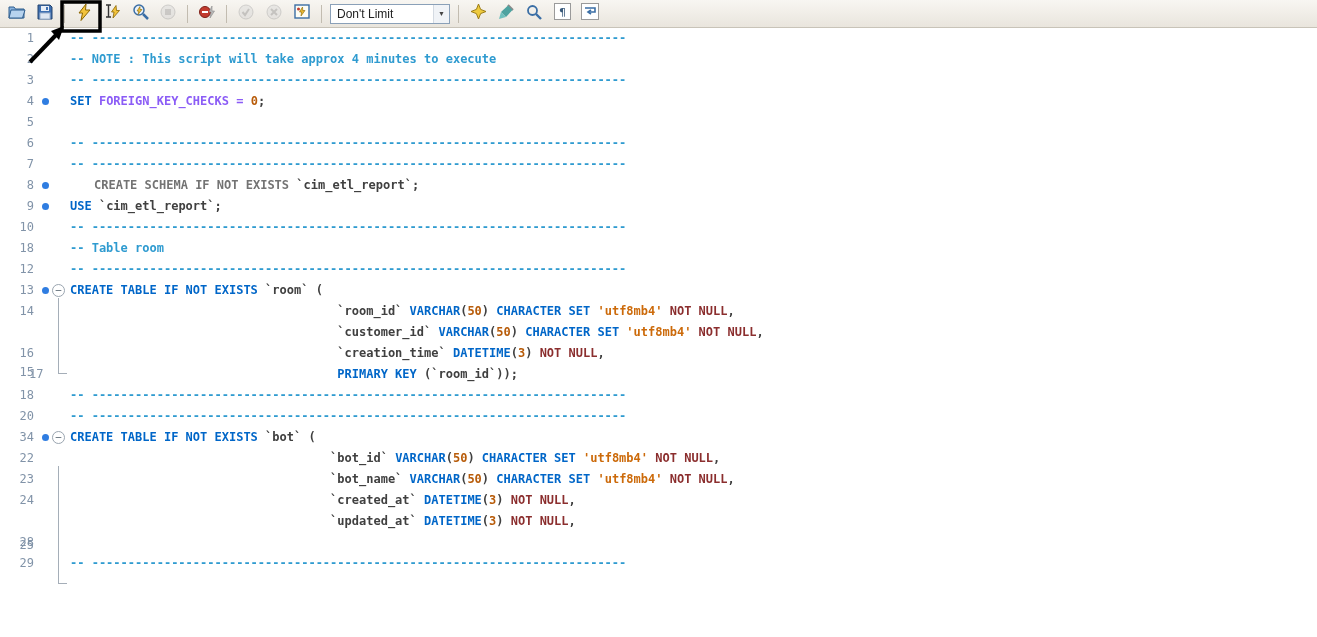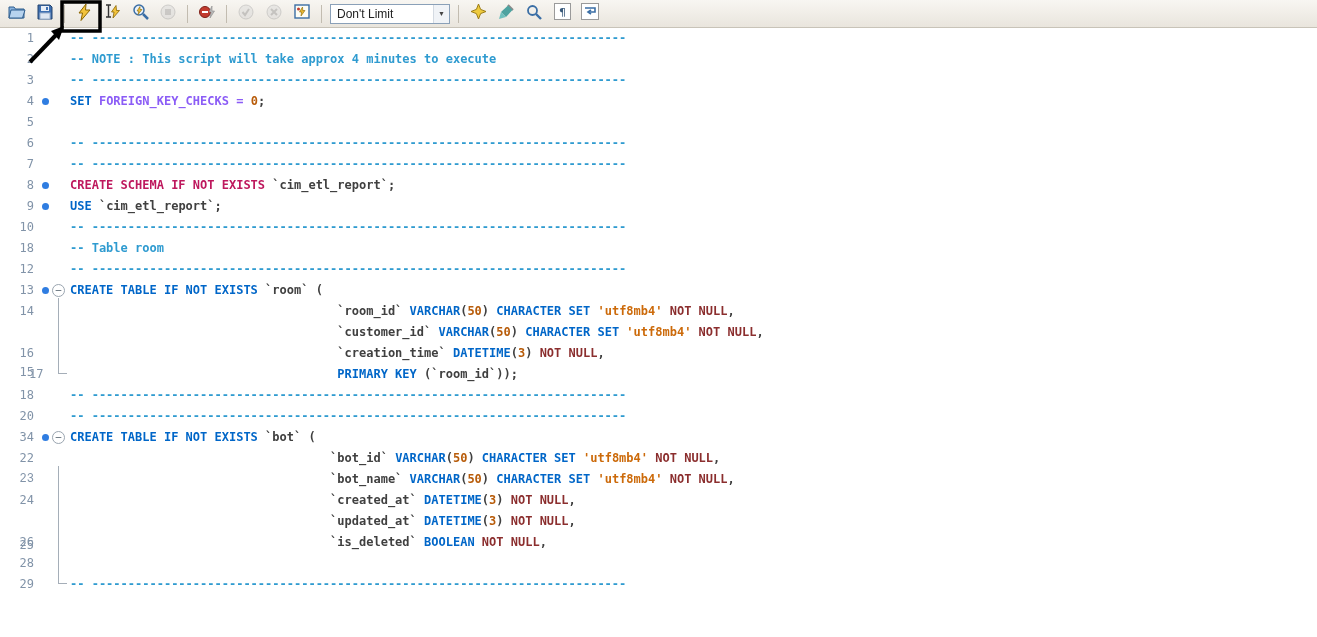--- a/index.html
+++ b/index.html
@@ -191,21 +191,21 @@
       <div class="code-line">
         <span class="ln" style="color: rgb(129, 147, 168);">7</span>
         <span class="markers"></span>
         <span class="code"><span style="color: rgb(47, 155, 208);">-- --------------------------------------------------------------------------</span></span>
       </div>
       <div class="code-line">
         <span class="ln" style="color: rgb(129, 147, 168);">8</span>
         <span class="markers">
           <span class="dot" style="background: rgb(47, 125, 225);"></span>
         </span>
-        <span class="code"><span style="color: #be185d;">CREATE SCHEMA IF NOT EXISTS </span><span style="color: rgb(64, 64, 64);">`cim_etl_report`</span><span style="color: rgb(64, 64, 64);">;</span></span>
+        <span class="code"><span style="color: #737373; margin-left: 24px;">CREATE SCHEMA IF NOT EXISTS </span><span style="color: rgb(64, 64, 64);">`cim_etl_report`</span><span style="color: rgb(64, 64, 64);">;</span></span>
       </div>
       <div class="code-line">
         <span class="ln" style="color: rgb(129, 147, 168);">9</span>
         <span class="markers">
           <span class="dot" style="background: rgb(47, 125, 225);"></span>
         </span>
         <span class="code"><span style="color: rgb(0, 102, 200);">USE </span><span style="color: rgb(64, 64, 64);">`cim_etl_report`</span><span style="color: rgb(64, 64, 64);">;</span></span>
       </div>
       <div class="code-line">
         <span class="ln" style="color: rgb(129, 147, 168);">10</span>
@@ -267,38 +267,33 @@
           <span class="fold">−</span>
         </span>
         <span class="code"><span style="color: rgb(0, 102, 200);">CREATE TABLE IF NOT EXISTS </span><span style="color: rgb(64, 64, 64);">`bot`</span><span style="color: rgb(64, 64, 64);"> (</span></span>
       </div>
       <div class="code-line">
         <span class="ln" style="color: rgb(129, 147, 168);">22</span>
         <span class="markers"></span>
         <span class="code">                                    <span style="color: rgb(64, 64, 64);">`bot_id`</span><span style="color: rgb(64, 64, 64);"> </span><span style="color: rgb(0, 102, 200);">VARCHAR</span><span style="color: rgb(64, 64, 64);">(</span><span style="color: rgb(184, 92, 10);">50</span><span style="color: rgb(64, 64, 64);">) </span><span style="color: rgb(0, 102, 200);">CHARACTER SET </span><span style="color: rgb(204, 106, 10);">'utf8mb4'</span><span style="color: rgb(64, 64, 64);"> </span><span style="color: rgb(139, 46, 46);">NOT NULL</span><span style="color: rgb(64, 64, 64);">,</span></span>
       </div>
       <div class="code-line">
-        <span class="ln" style="color: rgb(129, 147, 168); font-family: Liberation Mono, monospace;">23</span>
+        <span class="ln" style="color: rgb(129, 147, 168);">23</span>
         <span class="markers"></span>
         <span class="code">                                    <span style="color: rgb(64, 64, 64);">`bot_name`</span><span style="color: rgb(64, 64, 64);"> </span><span style="color: rgb(0, 102, 200);">VARCHAR</span><span style="color: rgb(64, 64, 64);">(</span><span style="color: rgb(184, 92, 10);">50</span><span style="color: rgb(64, 64, 64);">) </span><span style="color: rgb(0, 102, 200);">CHARACTER SET </span><span style="color: rgb(204, 106, 10);">'utf8mb4'</span><span style="color: rgb(64, 64, 64);"> </span><span style="color: rgb(139, 46, 46);">NOT NULL</span><span style="color: rgb(64, 64, 64);">,</span></span>
       </div>
       <div class="code-line">
         <span class="ln" style="color: rgb(129, 147, 168);">24</span>
         <span class="markers"></span>
         <span class="code">                                    <span style="color: rgb(64, 64, 64);">`created_at`</span><span style="color: rgb(64, 64, 64);"> </span><span style="color: rgb(0, 102, 200);">DATETIME</span><span style="color: rgb(64, 64, 64);">(</span><span style="color: rgb(184, 92, 10);">3</span><span style="color: rgb(64, 64, 64);">) </span><span style="color: rgb(139, 46, 46);">NOT NULL</span><span style="color: rgb(64, 64, 64);">,</span></span>
       </div>
       <div class="code-line">
         <span class="ln" style="color: rgb(129, 147, 168); margin-top: 24px;">25</span>
         <span class="markers"></span>
         <span class="code">                                    <span style="color: rgb(64, 64, 64);">`updated_at`</span><span style="color: rgb(64, 64, 64);"> </span><span style="color: rgb(0, 102, 200);">DATETIME</span><span style="color: rgb(64, 64, 64);">(</span><span style="color: rgb(184, 92, 10);">3</span><span style="color: rgb(64, 64, 64);">) </span><span style="color: rgb(139, 46, 46);">NOT NULL</span><span style="color: rgb(64, 64, 64);">,</span></span>
-      </div>
-      <div class="code-line">
-        <span class="ln" style="color: rgb(129, 147, 168);">26</span>
-        <span class="markers"></span>
-        <span class="code">                                    <span style="color: rgb(64, 64, 64);">`is_deleted`</span><span style="color: rgb(64, 64, 64);"> </span><span style="color: rgb(0, 102, 200);">BOOLEAN</span><span style="color: rgb(64, 64, 64);"> </span><span style="color: rgb(139, 46, 46);">NOT NULL</span><span style="color: rgb(64, 64, 64);">,</span></span>
       </div>
       <div class="code-line">
         <span class="ln" style="color: rgb(129, 147, 168);">28</span>
         <span class="markers"></span>
         <span class="code"></span>
       </div>
       <div class="code-line">
         <span class="ln" style="color: rgb(129, 147, 168);">29</span>
         <span class="markers"></span>
         <span class="code"><span style="color: rgb(47, 155, 208);">-- --------------------------------------------------------------------------</span></span>

